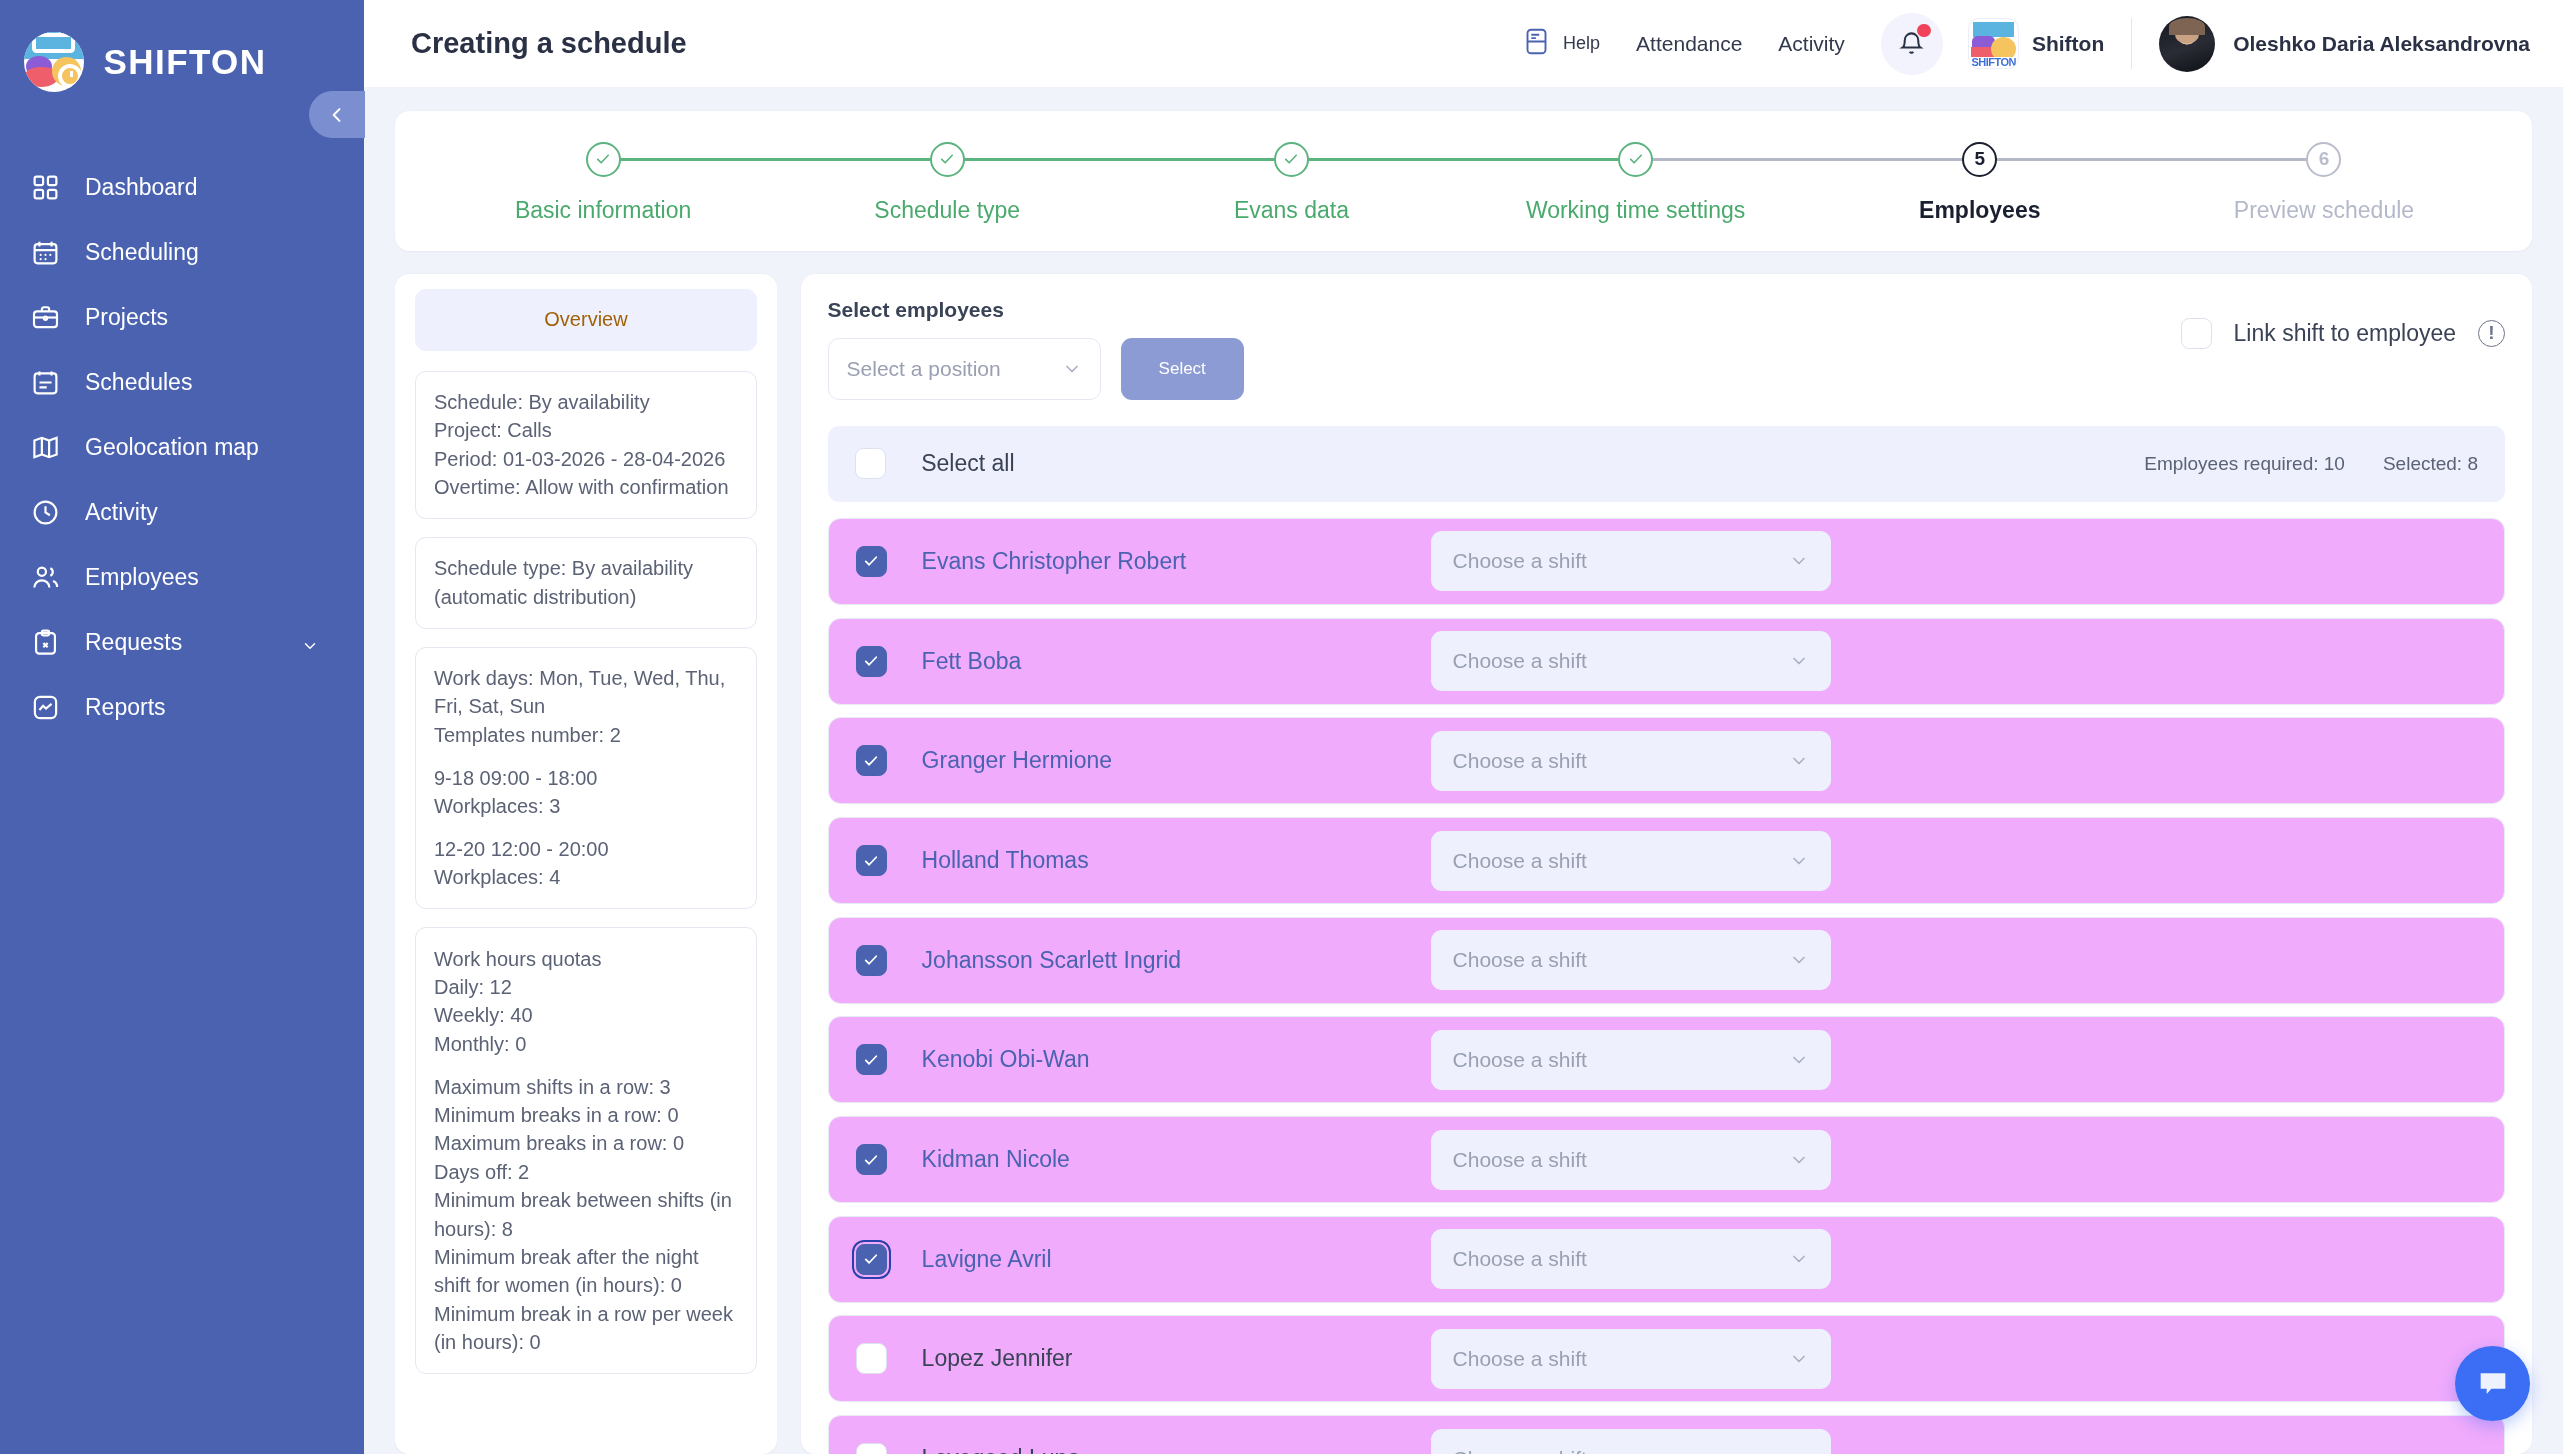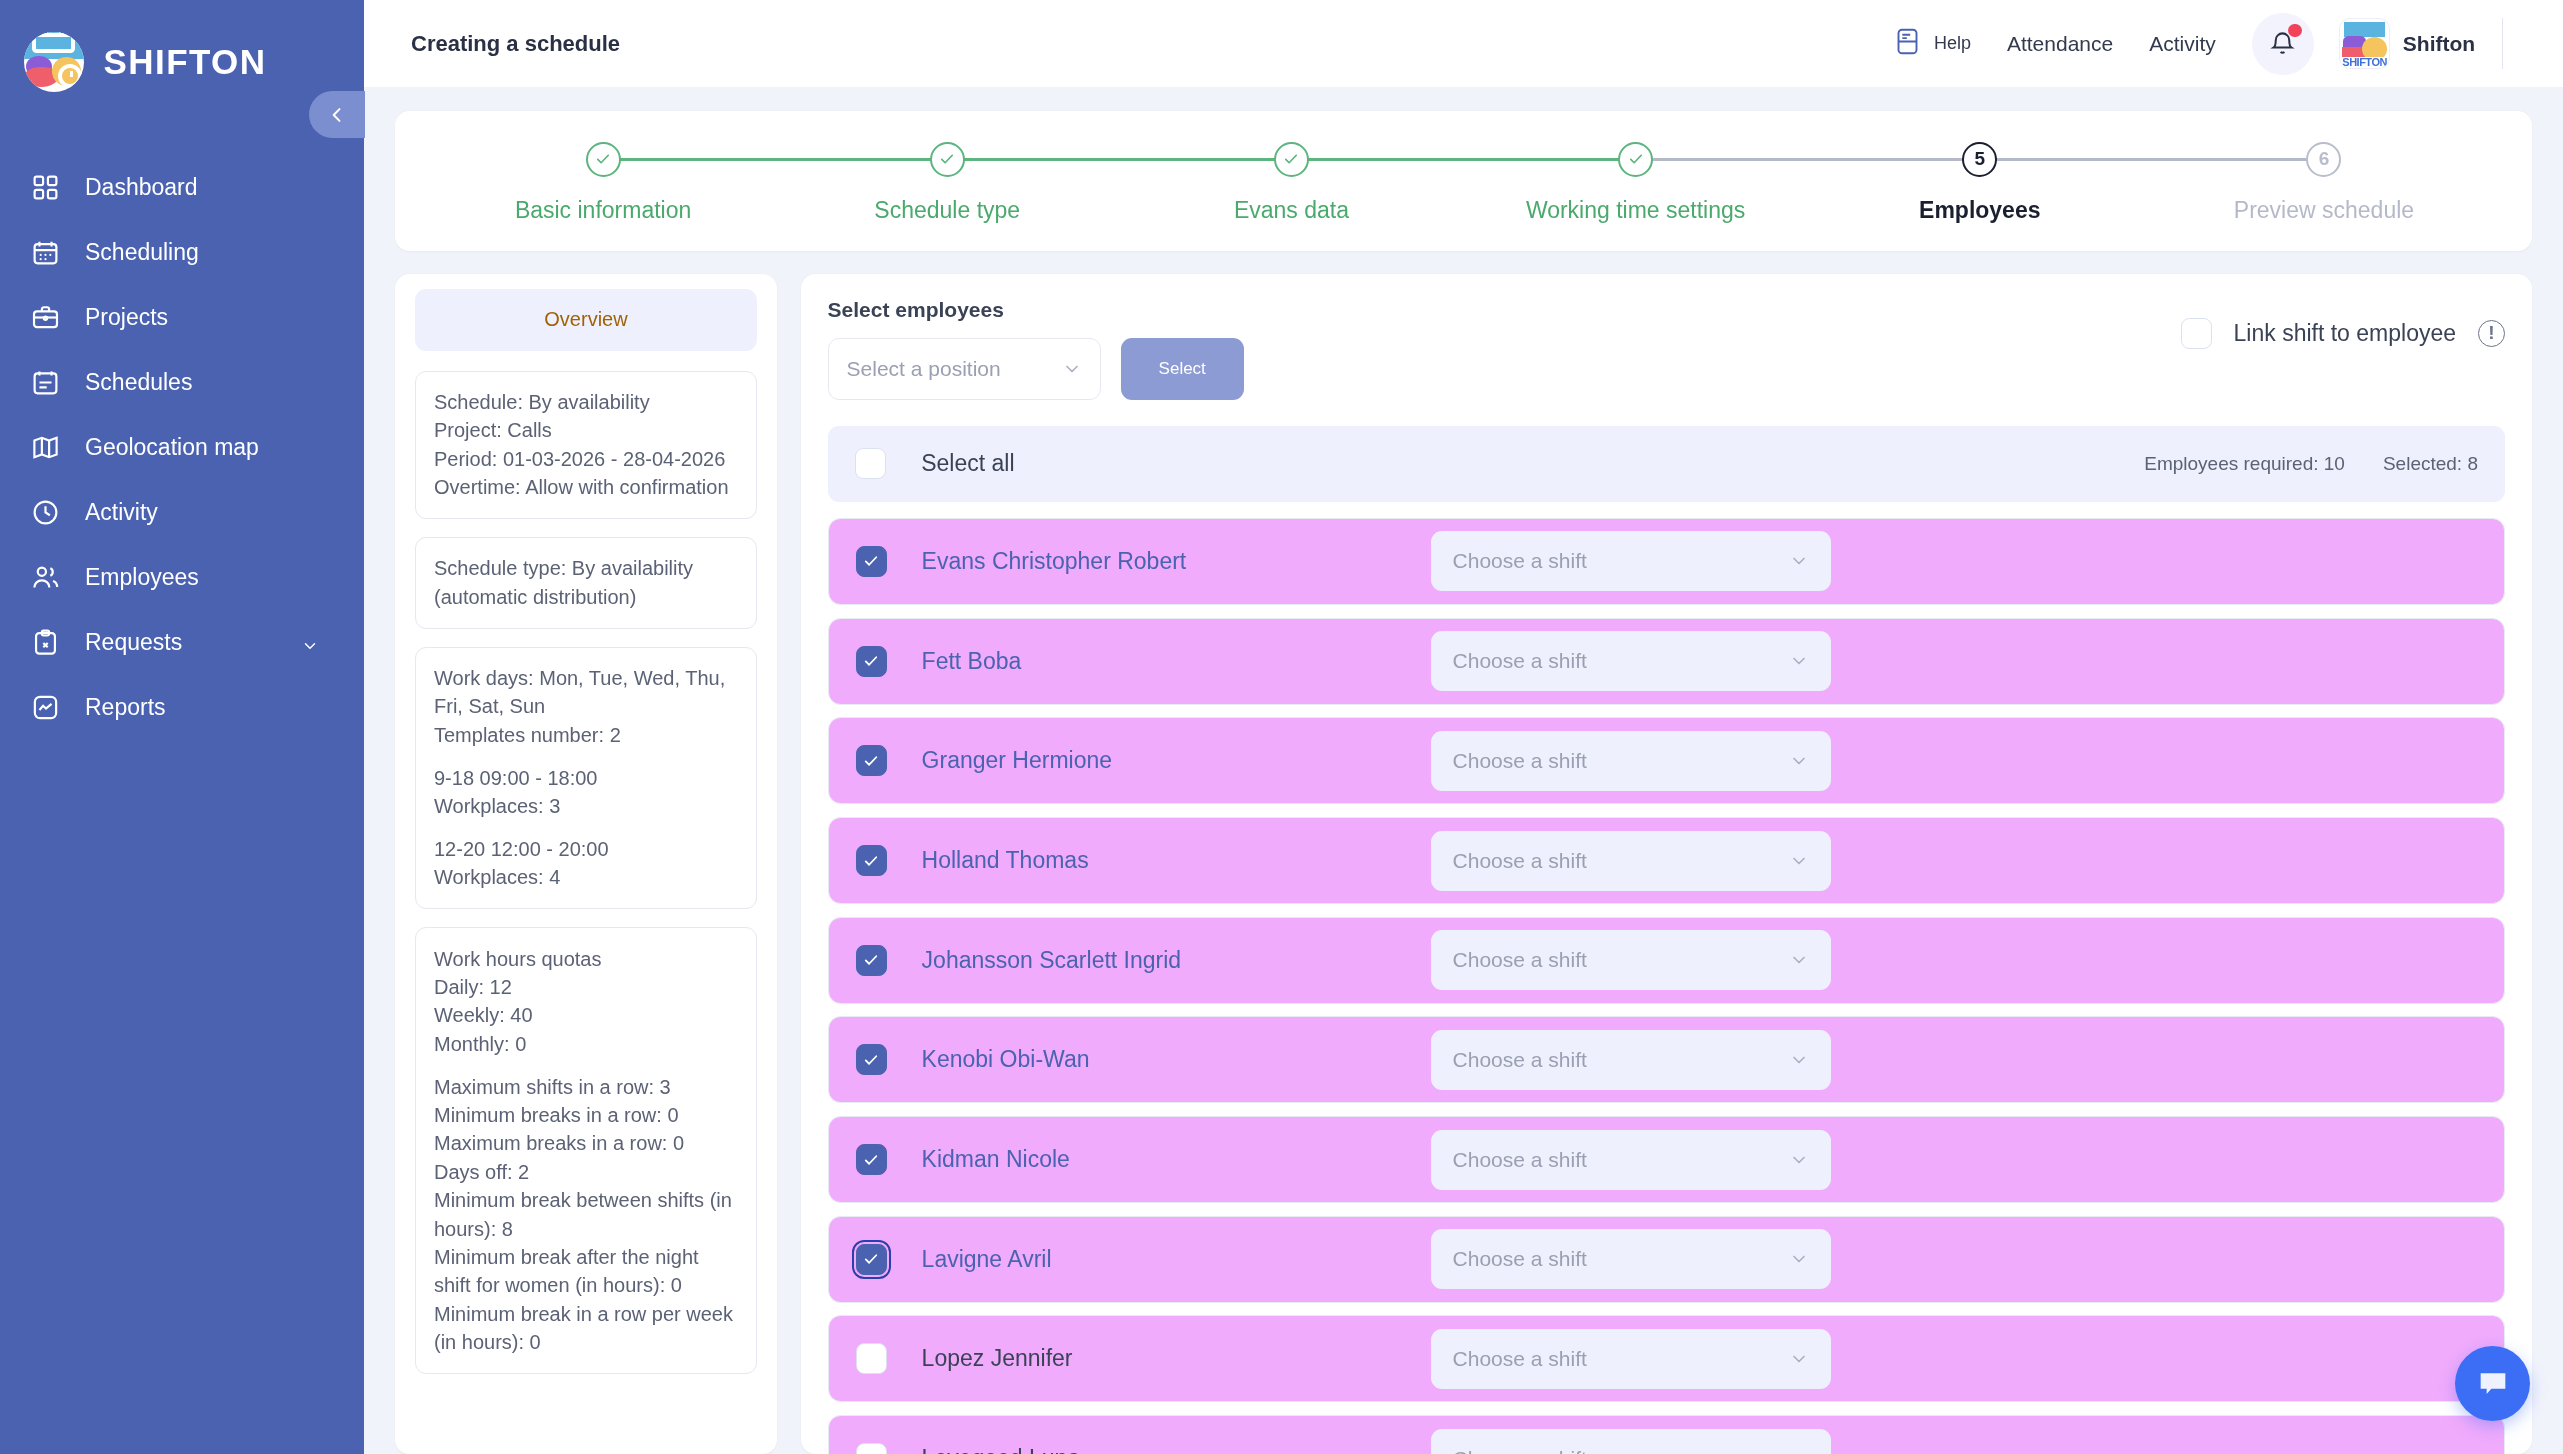--- a/index.html
+++ b/index.html
@@ -48,21 +48,21 @@
   .nav-chevron{ position:absolute; right:45px; width:18px; height:18px; }
   .nav-chevron svg{ width:18px; height:18px; stroke:#ffffff; fill:none; stroke-width:2; }
 
   
   .main{ flex:1; display:flex; flex-direction:column; min-width:0; background:#f1f3fb; }
 
   .topbar{
     height:87px; background:#ffffff; display:flex; align-items:center;
     padding:0 33px 0 47px; flex:0 0 87px;
   }
-  .page-title{ font-size:22px; font-weight:700; color:#2b3145; }
+  .page-title{ font-size:29px; font-weight:700; color:#2b3145; }
   .topbar-right{ margin-left:auto; display:flex; align-items:center; gap:0; }
   .help-link{ display:flex; align-items:center; gap:12.7px; font-size:18px; color:#333a4d; cursor:pointer; }
   .help-icon svg{ width:27px; height:31px; stroke:#4a62b0; fill:none; stroke-width:1.7; }
   .top-link{ font-size:21px; color:#333a4d; cursor:pointer; margin-left:36px; }
   .bell-wrap{
     margin-left:36px; width:62px; height:62px; border-radius:50%; background:#f2f3fc;
     display:flex; align-items:center; justify-content:center; position:relative; cursor:pointer;
   }
   .bell-wrap svg{ width:27px; height:29px; stroke:#2b3145; fill:none; stroke-width:1.8; }
   .bell-dot{ position:absolute; top:11px; right:11.8px; width:13.6px; height:13.6px; border-radius:50%; background:#f0435a; }
@@ -334,20 +334,24 @@
           <div class="org-logo">
             <div class="s1"></div>
               <div class="s2"></div>
               <div class="s3"></div>
               <div class="s4"></div>
             <div class="s5">SHIFTON</div>
           </div>
           <div class="org-name">Shifton</div>
         </div>
         <div class="divider-v"></div>
+        <div class="user">
+          <div class="avatar"></div>
+          <div class="user-name">Oleshko Daria Aleksandrovna</div>
+        </div>
       </div>
     </header>
 
     <div class="content">
 
       <section class="stepper-card">
         <div class="stepper">
           <div class="step">
             <div class="bar"></div>
             <div class="circle">

